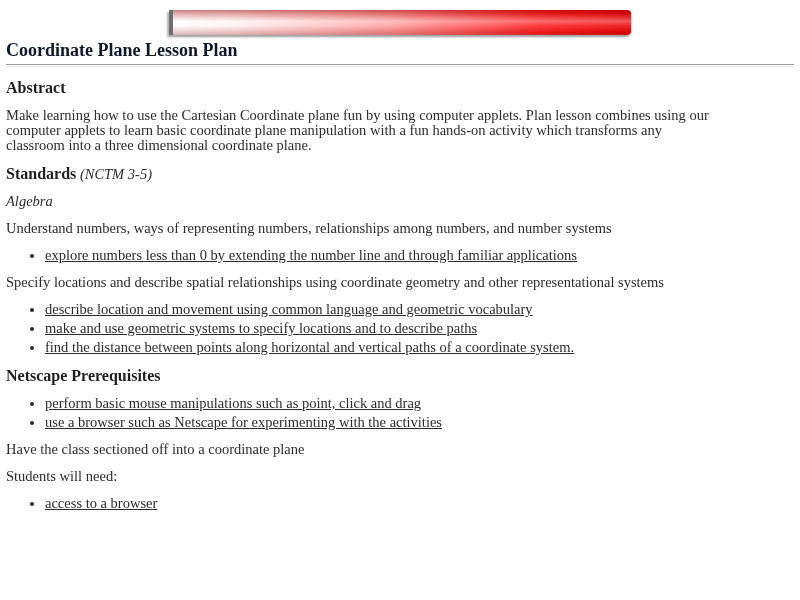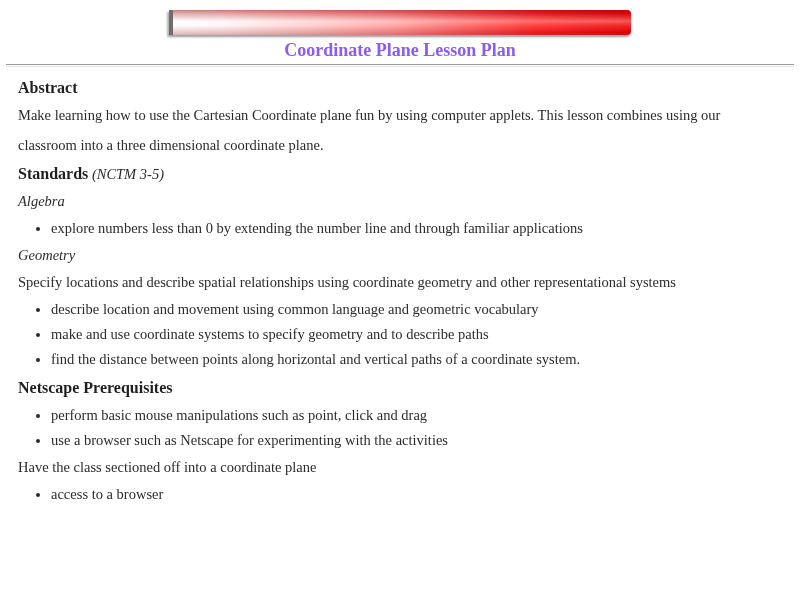--- a/index.html
+++ b/index.html
@@ -25,96 +25,96 @@
         rgba(255,255,255,0.35) 45%, rgba(255,255,255,0.15) 62%,
         rgba(150,0,0,0.22) 92%, rgba(130,70,70,0.40) 100%),
       linear-gradient(to right,
         #ffffff 0%, #fff2f2 12%, #ffc9c9 30%, #ff9a9a 48%,
         #ff5a5a 64%, #ff1d1d 80%, #ec0000 100%);
     box-shadow: -2px 2px 2px rgba(120,120,120,0.50), 0 2px 2px rgba(150,150,150,0.45);
   }
 
   .page-title {
     margin-top: 6px;
-    text-align: center;
     font-size: 18px;
     line-height: 19px;
     font-weight: bold;
-    color: #8b5cf6;
+    color: #0f172a;
   }
 
   hr.title-rule {
     height: 1px;
     border: none;
     border-top: 1px solid #9a9a9a;
     border-bottom: 1px solid #e4e4e4;
     margin: 4px 0 0 0;
   }
 
-  p { margin: 12px 12px; }
+  p { margin: 12px 0; }
   .heading {
     font-size: 16px;
     line-height: 17px;
     font-weight: bold;
     color: #1f1f1f;
   }
   .italic { font-style: italic; }
 
   ul { margin: 12px 0; padding-left: 35px; }
-  li { margin: 10px; padding: 0; }
+  li { margin: 4px; padding: 0; text-decoration: underline; }
   li + li { margin-top: 0; }
 </style>
 </head>
 <body>
 
 <div class="page">
 
   <div class="banner-bar"></div>
 
   <div class="page-title">Coordinate Plane Lesson Plan</div>
 
   <hr class="title-rule">
 
   <p><span class="heading">Abstract</span></p>
 
   <p>
-    <span>Make learning how to use the Cartesian Coordinate plane fun by using computer applets. This lesson combines using our</span><br>
-    <br>
+    <span>Make learning how to use the Cartesian Coordinate plane fun by using computer applets. Plan lesson combines using our</span><br>
+    <span>computer applets to learn basic coordinate plane manipulation with a fun hands-on activity which transforms any</span><br>
     <span>classroom into a three dimensional coordinate plane.</span>
   </p>
 
   <p><span class="heading">Standards</span> <span class="italic">(NCTM 3-5)</span></p>
 
   <p><span class="italic">Algebra</span></p>
 
+  <p>Understand numbers, ways of representing numbers, relationships among numbers, and number systems</p>
 
   <ul>
     <li>explore numbers less than 0 by extending the number line and through familiar applications</li>
   </ul>
 
-  <p><span class="italic">Geometry</span></p>
 
   <p>Specify locations and describe spatial relationships using coordinate geometry and other representational systems</p>
 
   <ul>
     <li>describe location and movement using common language and geometric vocabulary</li>
-    <li>make and use coordinate systems to specify geometry and to describe paths</li>
+    <li>make and use geometric systems to specify locations and to describe paths</li>
     <li>find the distance between points along horizontal and vertical paths of a coordinate system.</li>
   </ul>
 
   <p><span class="heading">Netscape Prerequisites</span></p>
 
 
 
   <ul>
     <li>perform basic mouse manipulations such as point, click and drag</li>
     <li>use a browser such as Netscape for experimenting with the activities</li>
   </ul>
 
 
   <p>Have the class sectioned off into a coordinate plane</p>
 
+  <p>Students will need:</p>
 
   <ul>
     <li>access to a browser</li>
   </ul>
 
 </div>
 
 </body></html>

